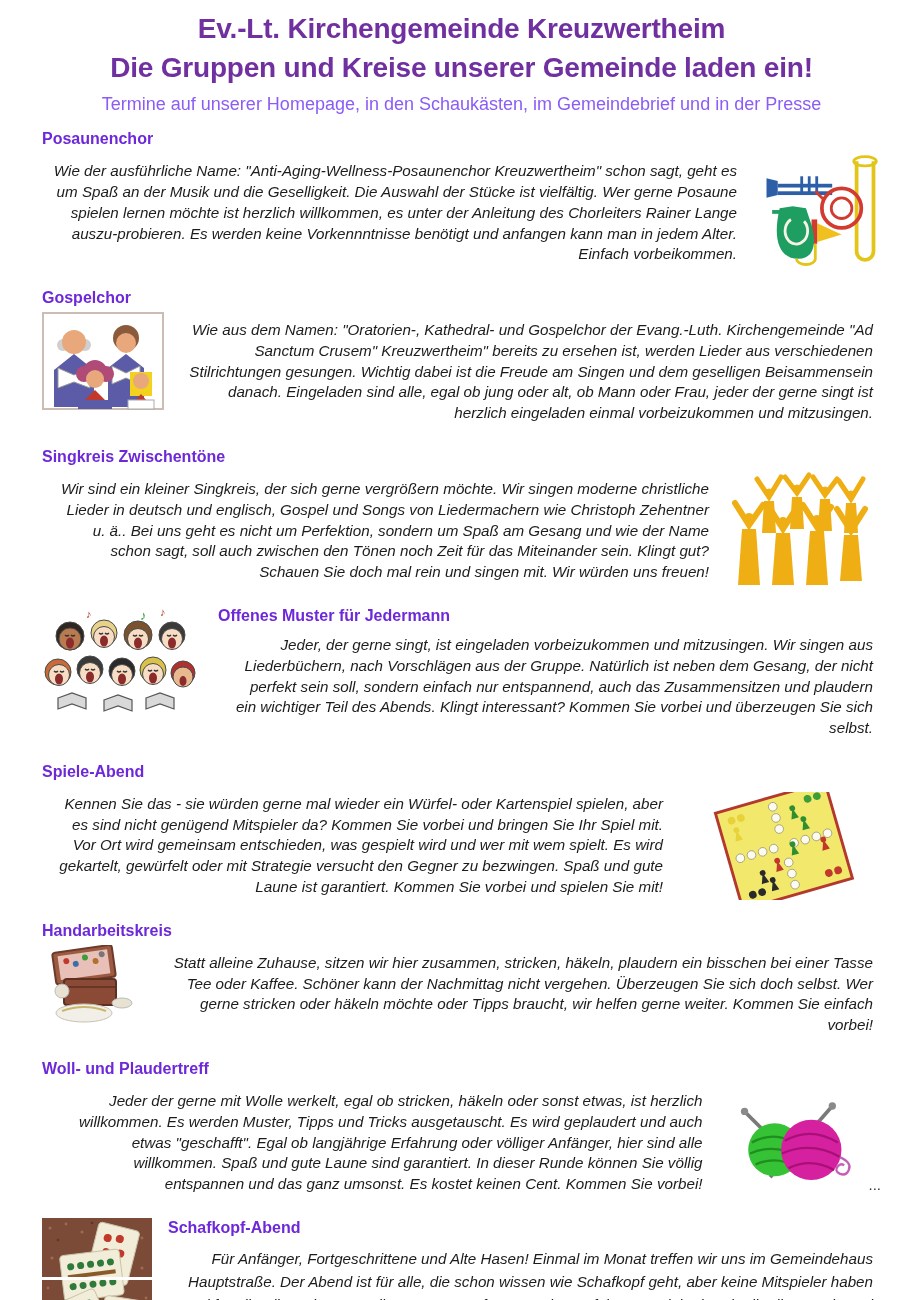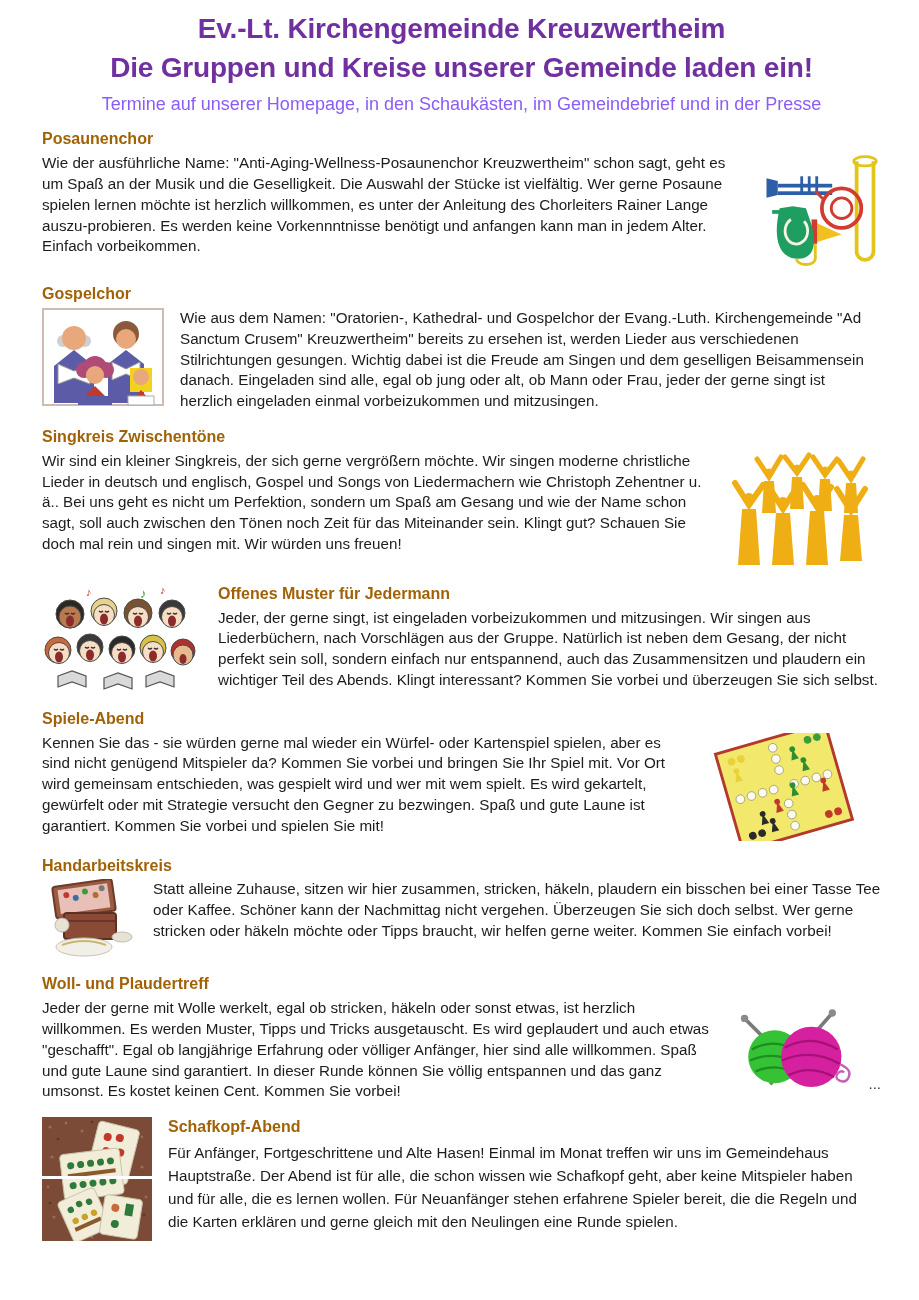--- a/index.html
+++ b/index.html
@@ -7,26 +7,27 @@
     width:919px;height:1300px;box-sizing:border-box;
     padding:10px 38px 0 42px;background:#fff;overflow:hidden;
     font-family:"Liberation Sans", sans-serif;color:#1c1c1c;
   }
   header{text-align:center;margin-bottom:14px;}
   .title{
     font-size:28px;font-weight:bold;color:#7030A0;line-height:1.38;margin:0;
     letter-spacing:-0.2px;
   }
   .subtitle{font-size:18px;color:#8b5cf6;margin:7px 0 0 0;}
-  h2{font-size:16px;font-weight:bold;color:#a16207;margin:0 0 3px 0;line-height:1.3;}
+  h2{font-size:16px;font-weight:bold;color:#6d28d9;margin:0 0 3px 0;line-height:1.3;}
   .sec{margin-bottom:15px;}
   .row{display:flex;align-items:flex-start;}
   .body{
-    font-size:15.2px;line-height:1.37;margin:0;flex:1 1 auto;
-    text-align:left;
+    font-size:15.2px;line-height:1.37;margin:8px;flex:1 1 auto;
+    text-align:right;
+    font-style:italic;
   }
   .imgbox{flex:0 0 auto;display:flex;align-items:center;justify-content:center;}
   .img-right{margin-left:14px;}
   .img-left{margin-right:16px;}
   .v-center{align-self:center;}
   .schafkopf-body{line-height:1.52;}
   .ellipsis{font-size:15px;color:#333;align-self:flex-end;margin:0 0 10px 6px;}
   svg{display:block;}
 </style>
 </head>

